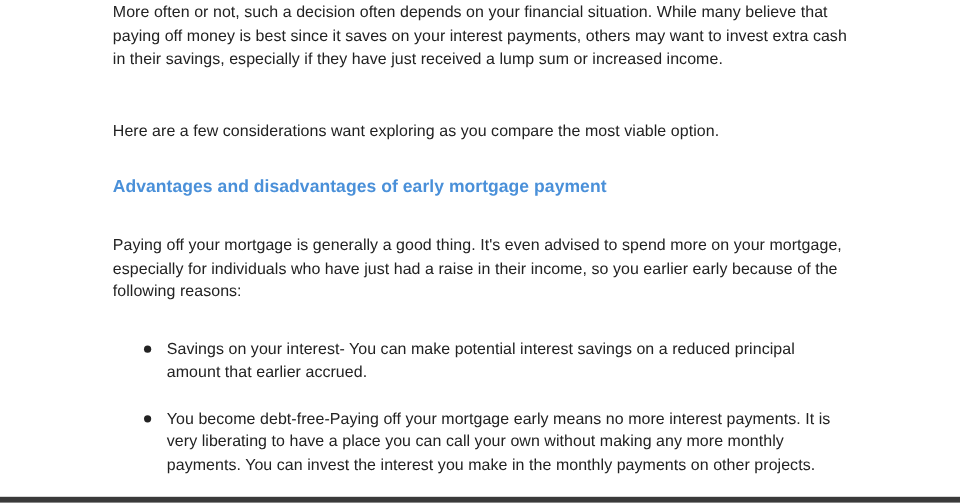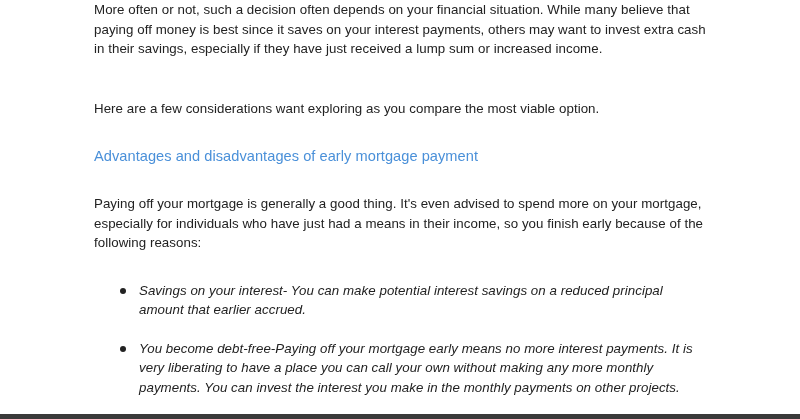--- a/index.html
+++ b/index.html
@@ -32,30 +32,29 @@
     font-size: 13.3px;
     line-height: 19.5px;
     color: #222222;
     letter-spacing: 0.05px;
   }
   .spacer-lg { height: 40px; }
   .spacer-md { height: 28px; }
   h2.heading {
     margin: 0;
     font-size: 14.6px;
-    font-weight: normal;
+    font-weight: bold;
     line-height: 20px;
     color: #4a90d9;
     letter-spacing: 0.05px;
   }
   ul.bullets {
     margin: 0;
     padding: 0;
     list-style: none;
-    font-style: italic;
   }
   ul.bullets li {
     position: relative;
     padding-left: 45px;
     font-size: 13.3px;
     line-height: 19.5px;
     color: #222222;
     margin-bottom: 19px;
     letter-spacing: 0.05px;
   }
@@ -95,21 +94,21 @@
     <div class="spacer-lg"></div>
 
     <p class="para">Here are a few considerations want exploring as you compare the most viable option.</p>
 
     <div class="spacer-md"></div>
 
     <h2 class="heading">Advantages and disadvantages of early mortgage payment</h2>
 
     <div class="spacer-md"></div>
 
-    <p class="para">Paying off your mortgage is generally a good thing. It's even advised to spend more on your mortgage, especially for individuals who have just had a means in their income, so you finish early because of the following reasons:</p>
+    <p class="para">Paying off your mortgage is generally a good thing. It's even advised to spend more on your mortgage, especially for individuals who have just had a raise in their income, so you earlier early because of the following reasons:</p>
 
     <div class="spacer-md"></div>
 
     <ul class="bullets">
       <li>
         <span class="bullet-dot"></span>
         <span>Savings on your interest- You can make potential interest savings on a reduced principal amount that earlier accrued.</span>
       </li>
       <li>
         <span class="bullet-dot"></span>

